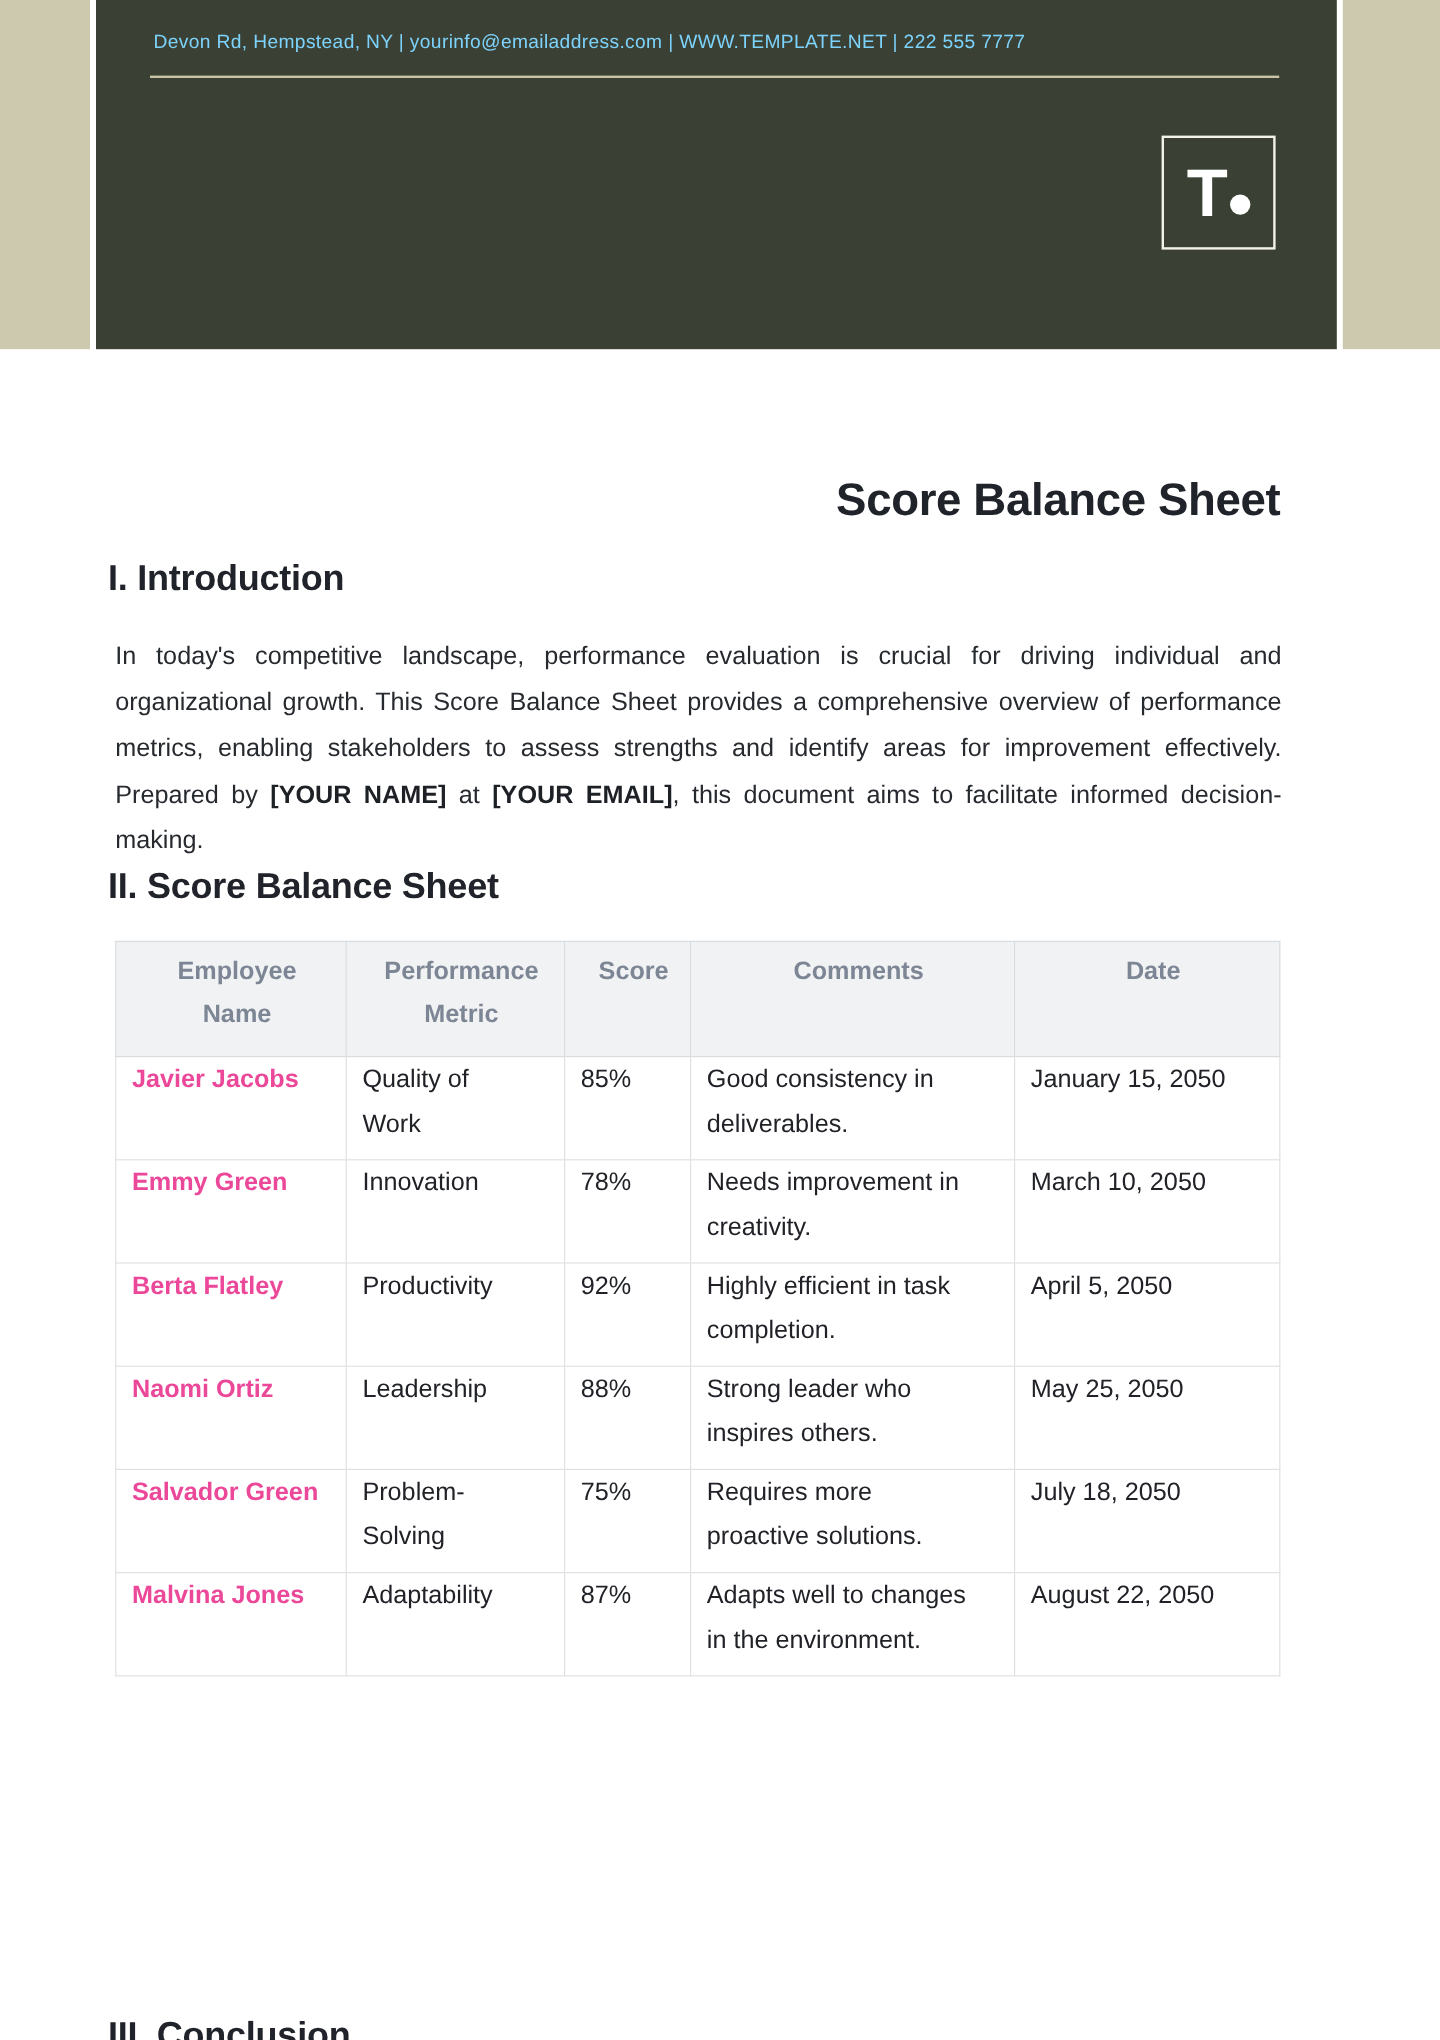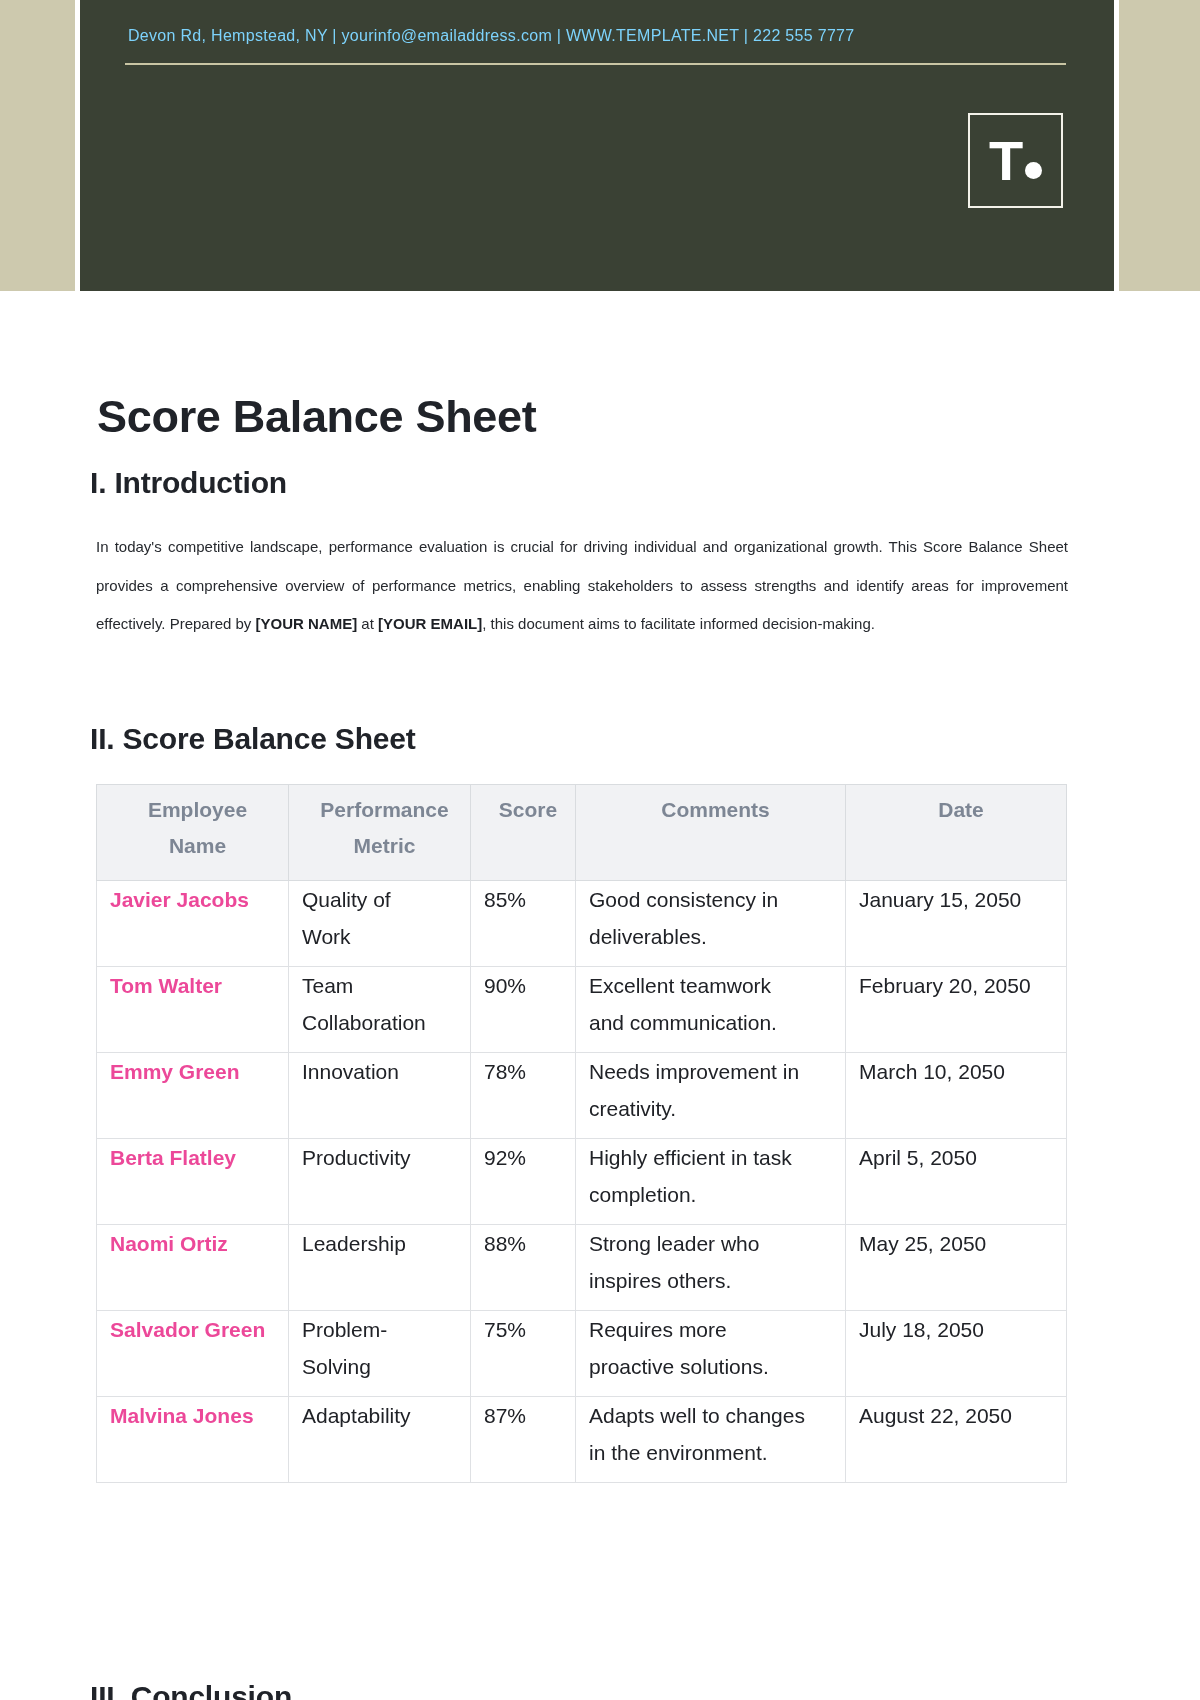--- a/index.html
+++ b/index.html
@@ -29,34 +29,34 @@
   }
   .logo-letter { color:#ffffff; font-size:56px; font-weight:800; line-height:1; letter-spacing:-1px; }
   .logo-dot {
     display:inline-block; width:17px; height:17px; border-radius:50%;
     background:#ffffff; margin-left:3px; margin-bottom:1px; vertical-align:baseline;
   }
 
   
   .doc-title {
     position:absolute; left:97px; top:394px; width:970px;
-    text-align:left; font-size:45px; font-weight:700; color:#202329;
+    text-align:right; font-size:38px; font-weight:700; color:#202329;
     letter-spacing:-0.3px; line-height:46px;
   }
   .sec-heading {
     position:absolute; left:90px;
     font-size:30px; font-weight:700; color:#202329; line-height:34px; letter-spacing:-0.2px;
   }
   .h-intro { top:466px; }
   .h-table { top:722px; }
   .h-conclusion { top:1680px; }
 
   .intro-para {
     position:absolute; left:96px; top:528px; width:972px;
-    font-size:15px; line-height:38.5px; color:#26292e;
+    font-size:21px; line-height:38.5px; color:#26292e;
     text-align:justify;
   }
   .intro-para b { color:#1d2025; }
 
   
   .table-wrap { position:absolute; left:96px; top:784px; }
   table.score { border-collapse:collapse; table-layout:fixed; width:970px; }
   table.score th {
     height:88px; background:#f1f2f4; color:#7d8694;
     font-size:21px; font-weight:600; line-height:36px;
@@ -120,27 +120,20 @@
       </thead>
       <tbody id="score-table-body">
           <tr>
             <td class="c-name">Javier Jacobs</td>
             <td class="c-metric"><span class="wrapbox">Quality of Work</span></td>
             <td class="c-score">85%</td>
             <td class="c-comments"><span class="wrapbox">Good consistency in deliverables.</span></td>
             <td class="c-date">January 15, 2050</td>
           </tr>
           <tr>
-            <td class="c-name">Tom Walter</td>
-            <td class="c-metric"><span class="wrapbox">Team Collaboration</span></td>
-            <td class="c-score">90%</td>
-            <td class="c-comments"><span class="wrapbox">Excellent teamwork and communication.</span></td>
-            <td class="c-date">February 20, 2050</td>
-          </tr>
-          <tr>
             <td class="c-name">Emmy Green</td>
             <td class="c-metric"><span class="wrapbox">Innovation</span></td>
             <td class="c-score">78%</td>
             <td class="c-comments"><span class="wrapbox">Needs improvement in creativity.</span></td>
             <td class="c-date">March 10, 2050</td>
           </tr>
           <tr>
             <td class="c-name">Berta Flatley</td>
             <td class="c-metric"><span class="wrapbox">Productivity</span></td>
             <td class="c-score">92%</td>

